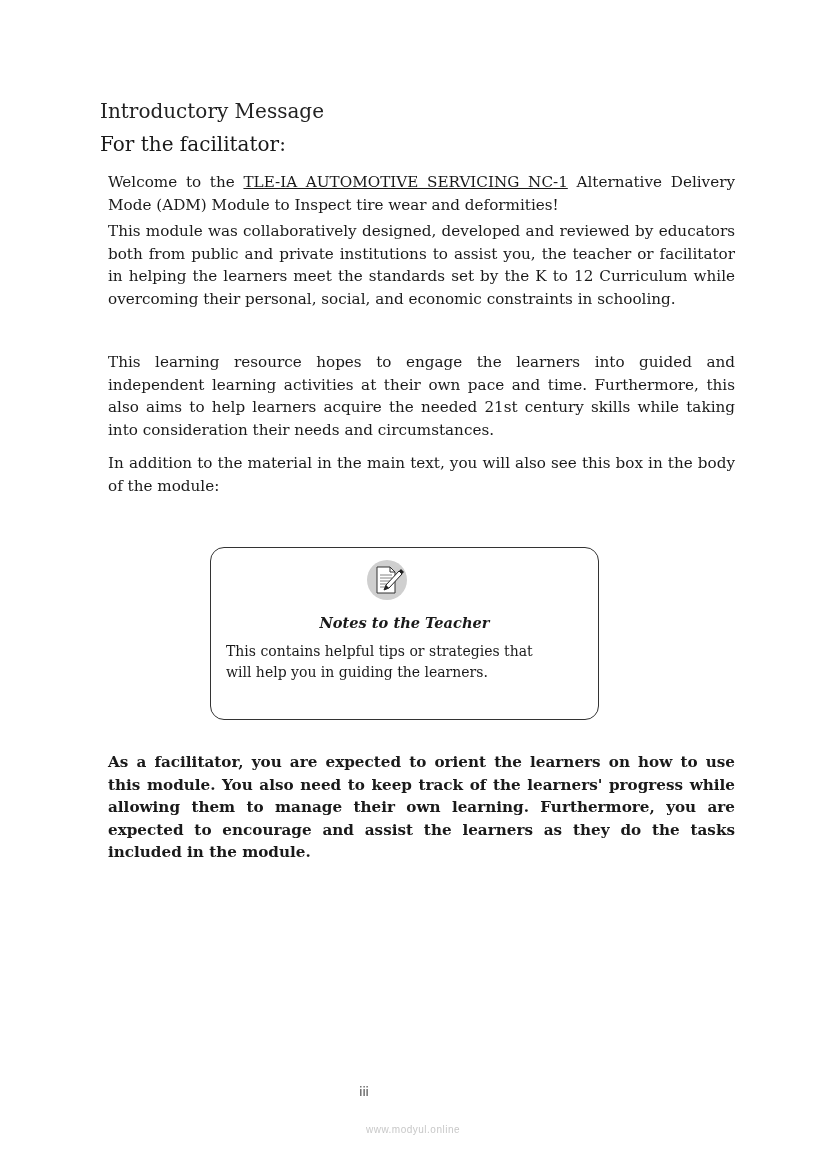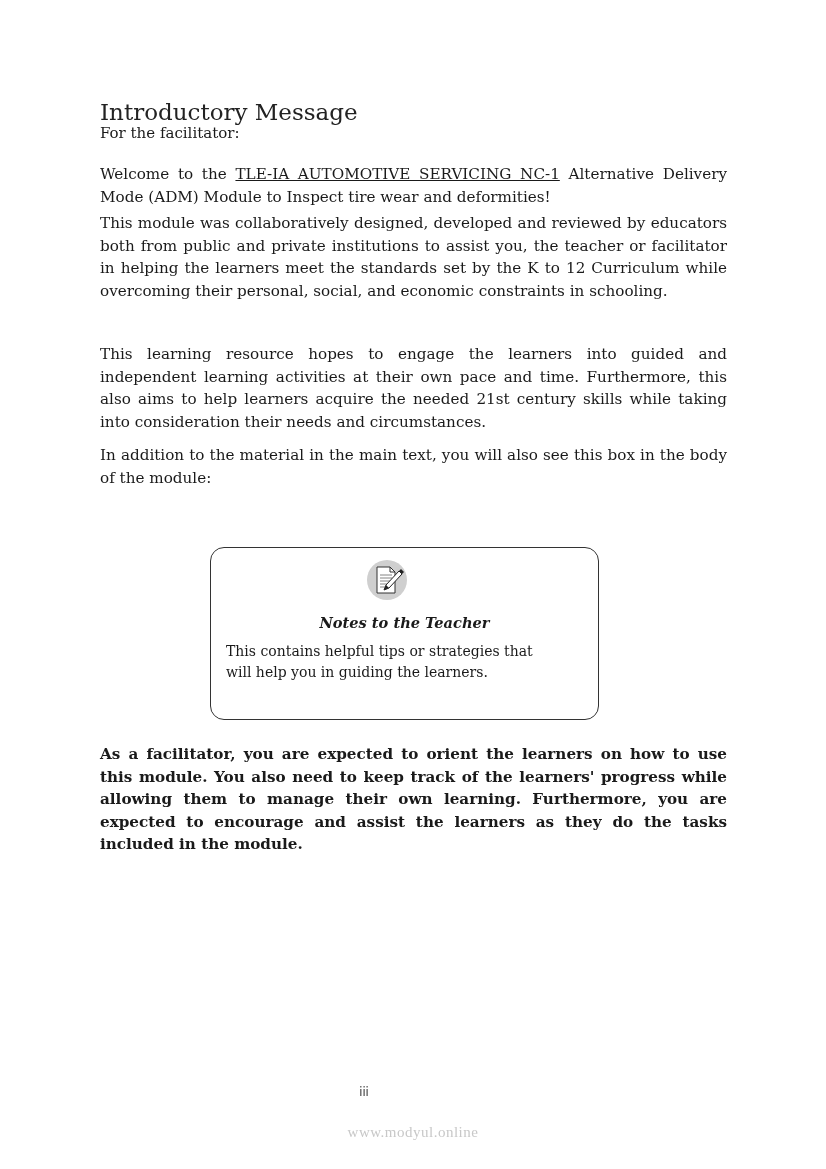--- a/index.html
+++ b/index.html
@@ -1,37 +1,37 @@
 <!DOCTYPE html>
 <html><head>
 <meta charset="utf-8">
 <style>
   html, body { margin: 0; padding: 0; background: #ffffff; }
   body { width: 826px; height: 1169px; position: relative; overflow: hidden;
          font-family: "DejaVu Serif", "Liberation Serif", serif; color: #1a1a1a; }
-  .heading { position: absolute; left: 100px; top: 99px; font-size: 23px; color: #222; }
-  .sub { position: absolute; left: 100px; top: 124px; font-size: 15px; }
+  .heading { position: absolute; left: 100px; top: 99px; font-size: 20px; color: #222; }
+  .sub { position: absolute; left: 100px; top: 132px; font-size: 20px; }
   .para { position: absolute; left: 100px; width: 627px; font-size: 15.2px; line-height: 22.6px;
-          text-align: justify; margin: 0; }
+          text-align: justify; margin: 8px; }
   .p1 { top: 163px; }
   .p2 { top: 212px; }
   .p3 { top: 343px; }
   .p4 { top: 444px; }
   .p5 { top: 743px; font-weight: bold; }
   .u { text-decoration: underline; }
   .notebox { position: absolute; left: 210px; top: 547px; width: 389px; height: 173px;
              border: 1.6px solid #333; border-radius: 14px; box-sizing: border-box; }
   .note-icon { position: absolute; left: 155px; top: 11px; width: 42px; height: 42px; }
   .note-title { position: absolute; left: 0; width: 100%; top: 66px; text-align: center;
                 font-weight: bold; font-style: italic; font-size: 14.6px; }
   .note-body { position: absolute; left: 15px; top: 93px; width: 325px; font-size: 14px; line-height: 20.5px; }
   .pagenum { position: absolute; left: 0; width: 728px; top: 1085px; text-align: center;
              font-family: "DejaVu Sans", sans-serif; font-size: 11.5px; color: #333; }
   .watermark { position: absolute; left: 0; width: 826px; top: 1124px; text-align: center;
-               font-family: Liberation Serif, serif; font-size: 15px; color: #c8c8c8; letter-spacing: 0.5px; }
+               font-family: Liberation Sans, sans-serif; font-size: 10px; color: #c8c8c8; letter-spacing: 0.5px; }
 </style>
 </head>
 <body>
 
 <div class="heading">Introductory Message</div>
 <div class="sub">For the facilitator:</div>
 
 <p class="para p1"><span>Welcome to the </span><span class="u">TLE-IA AUTOMOTIVE SERVICING NC-1</span><span> Alternative Delivery Mode (ADM) Module to Inspect tire wear and deformities!</span></p>
 
 <p class="para p2">This module was collaboratively designed, developed and reviewed by educators both from public and private institutions to assist you, the teacher or facilitator in helping the learners meet the standards set by the K to 12 Curriculum while overcoming their personal, social, and economic constraints in schooling.</p>

